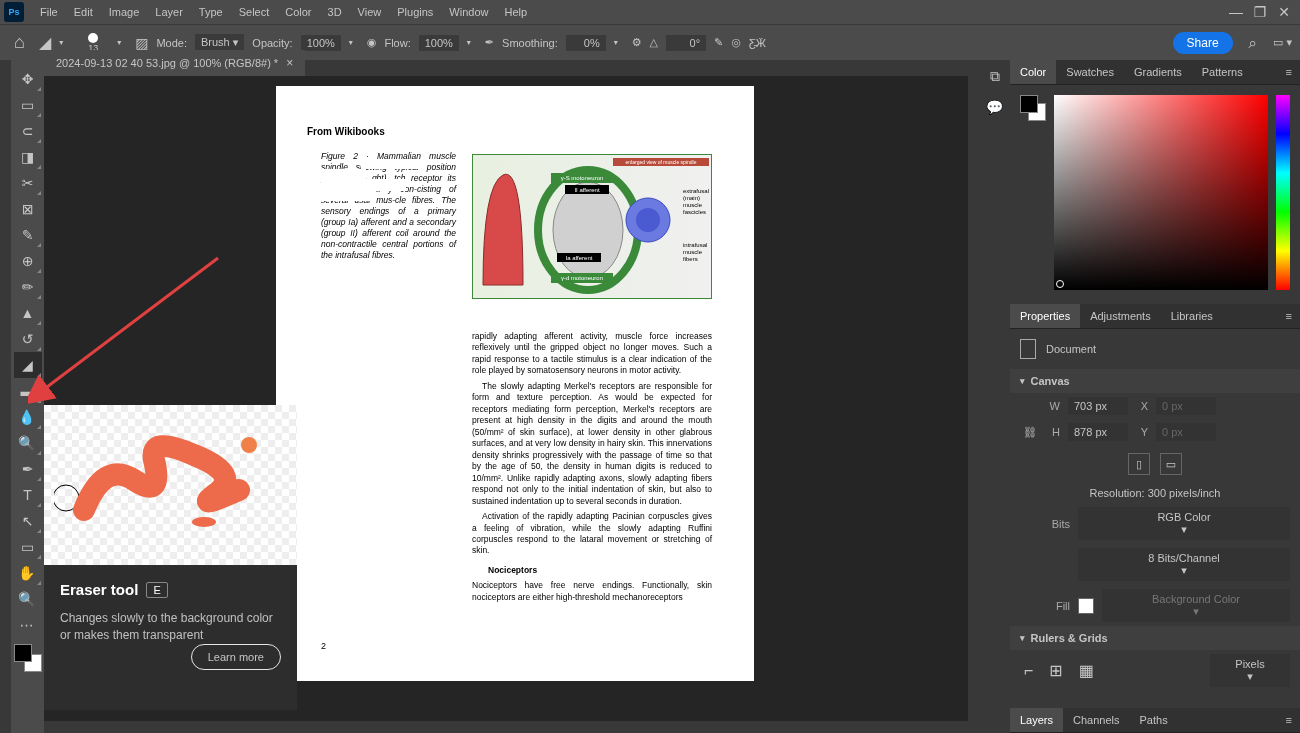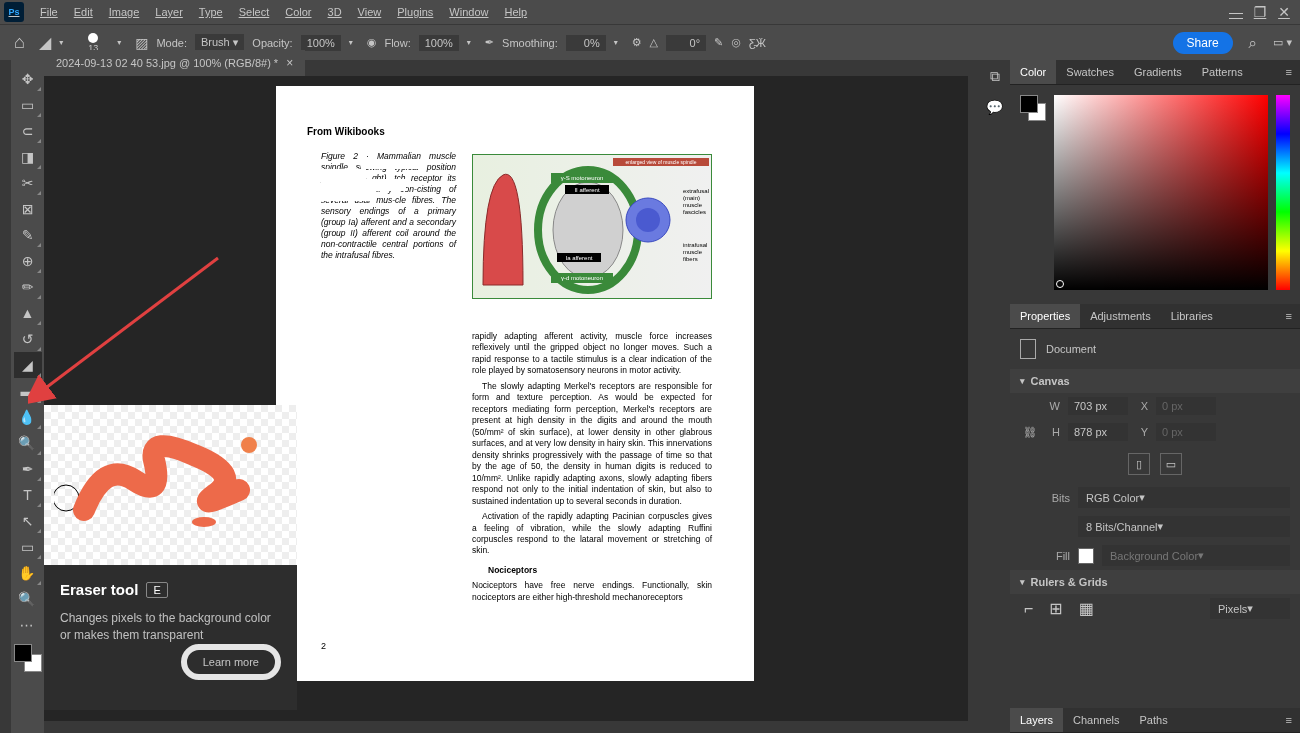--- a/index.html
+++ b/index.html
@@ -1,17 +1,17 @@
 <!DOCTYPE html>
 <html><head>
 <meta charset="utf-8">
 <style>
 *{margin:0;padding:0;box-sizing:border-box;font-family:"Segoe UI",Arial,sans-serif;}
 body{width:1300px;height:733px;background:#2e2e2e;color:#c5c5c5;font-size:11px;overflow:hidden;position:relative;}
-.menubar{height:24px;background:#4b4b4b;display:flex;align-items:center;padding:4px 4px;text-decoration:underline;}
+.menubar{height:24px;background:#4b4b4b;display:flex;align-items:center;padding:4px 4px;}
 .menubar .logo{width:20px;height:20px;background:#001e36;color:#31a8ff;font-weight:bold;font-size:9px;display:flex;align-items:center;justify-content:center;border-radius:3px;margin-right:8px;}
 .menubar .menu-item{padding:0 8px;cursor:pointer;}
 .menubar .spacer{flex:1;}
 .menubar .winbtn{width:24px;text-align:center;font-size:14px;cursor:pointer;}
 .optbar{height:36px;background:#4b4b4b;border-top:1px solid #383838;display:flex;align-items:center;padding:0 8px;gap:8px;}
 .optbar .home-icon{font-size:18px;padding:0 6px;}
 .optbar .label{font-size:11px;}
 .optbar .val{background:#3a3a3a;padding:2px 6px;min-width:40px;display:inline-block;text-align:right;}
 .optbar .brush-preview{width:32px;height:28px;display:flex;flex-direction:column;align-items:center;justify-content:center;}
 .optbar .brush-dot{width:10px;height:10px;background:#fff;border-radius:50%;}
@@ -61,29 +61,29 @@
 .section-header .chev{margin-right:6px;font-size:9px;}
 .prop-row{display:flex;align-items:center;padding:4px 10px;gap:8px;font-size:11px;}
 .prop-row .plabel{width:50px;text-align:right;color:#aaa;}
 .prop-row .pval{background:#333;padding:3px 6px;min-width:60px;flex:0 0 auto;}
 .prop-row .pval.dim{color:#666;}
 .prop-row .wide{flex:1;}
 .doc-row{display:flex;align-items:center;padding:10px;gap:10px;}
 .doc-icon{width:16px;height:20px;border:1px solid #aaa;}
 .icon-row{display:flex;gap:10px;padding:8px 10px;justify-content:center;}
 .icon-row .pbtn{width:22px;height:22px;border:1px solid #666;display:flex;align-items:center;justify-content:center;}
-.select-field{background:#333;padding:4px 8px;display:flex;align-items:center;}
+.select-field{background:#333;padding:4px 8px;display:flex;justify-content:space-between;align-items:center;flex-direction:column;}
 .tooltip{position:absolute;left:44px;top:405px;width:253px;height:305px;background:#2d2d2d;z-index:50;display:flex;flex-direction:column;}
 .tooltip .preview{height:160px;background-image:linear-gradient(45deg,#eee 25%,transparent 25%),linear-gradient(-45deg,#eee 25%,transparent 25%),linear-gradient(45deg,transparent 75%,#eee 75%),linear-gradient(-45deg,transparent 75%,#eee 75%);background-size:14px 14px;background-position:0 0,0 7px,7px -7px,-7px 0;background-color:#fff;position:relative;}
 .tooltip .stroke{position:absolute;top:15px;left:10px;width:230px;height:110px;}
 .tooltip .body{padding:16px;}
 .tooltip .title{font-size:15px;font-weight:bold;color:#fff;display:flex;align-items:center;gap:8px;}
 .tooltip .key{border:1px solid #888;padding:1px 6px;font-size:11px;font-weight:normal;border-radius:2px;}
 .tooltip .desc{margin-top:12px;color:#c0c0c0;font-size:12px;line-height:1.4;}
-.tooltip .learn{border:6px solid #e5e5e5;border-radius:20px;padding:6px 16px;display:inline-block;float:right;}
+.tooltip .learn{border:1px solid #e5e5e5;border-radius:20px;padding:6px 16px;display:inline-block;float:right;}
 .arrow{position:absolute;z-index:40;pointer-events:none;}
 .dots{letter-spacing:2px;}
 </style>
 </head>
 <body>
 
 <div class="menubar">
   <div class="logo">Ps</div>
   <div class="menu-item">File</div>
   <div class="menu-item">Edit</div>
@@ -279,20 +279,23 @@
         <span style="width:20px;text-align:center;">⛓</span>
         <span class="plabel" style="width:12px;">H</span>
         <span class="pval">878 px</span>
         <span class="plabel" style="width:12px;">Y</span>
         <span class="pval dim">0 px</span>
       </div>
       <div class="icon-row">
         <div class="pbtn">▯</div>
         <div class="pbtn">▭</div>
       </div>
+      <div class="prop-row" style="justify-content:center;">
+          <span>Resolution: 300 pixels/inch</span>
+        </div>
       <div class="prop-row">
         <span class="plabel">Bits</span>
         <div class="select-field wide">
             <span>RGB Color</span>
             <span>▾</span>
           </div>
       </div>
       <div class="prop-row">
         <span class="plabel"></span>
         <div class="select-field wide">
@@ -350,16 +353,16 @@
       <path d="M30,90 Q50,40 80,60 Q110,80 100,40 Q95,15 140,35 Q190,55 160,75 Q140,90 185,70" fill="none" stroke="#ed6a4a" stroke-width="22" stroke-linecap="round"></path>
       <circle cx="195" cy="25" r="8" fill="#f0804a"></circle>
       <ellipse cx="150" cy="102" rx="12" ry="5" fill="#ed6a4a"></ellipse>
     </svg>
   </div>
   <div class="body">
     <div class="title">
       <span>Eraser tool</span>
       <span class="key">E</span>
     </div>
-    <div class="desc">Changes pixels to the background color or makes them transparent</div>
+    <div class="desc">Changes slowly to the background color or makes them transparent</div>
     <div class="learn">Learn more</div>
   </div>
 </div>
 
 </body></html>

